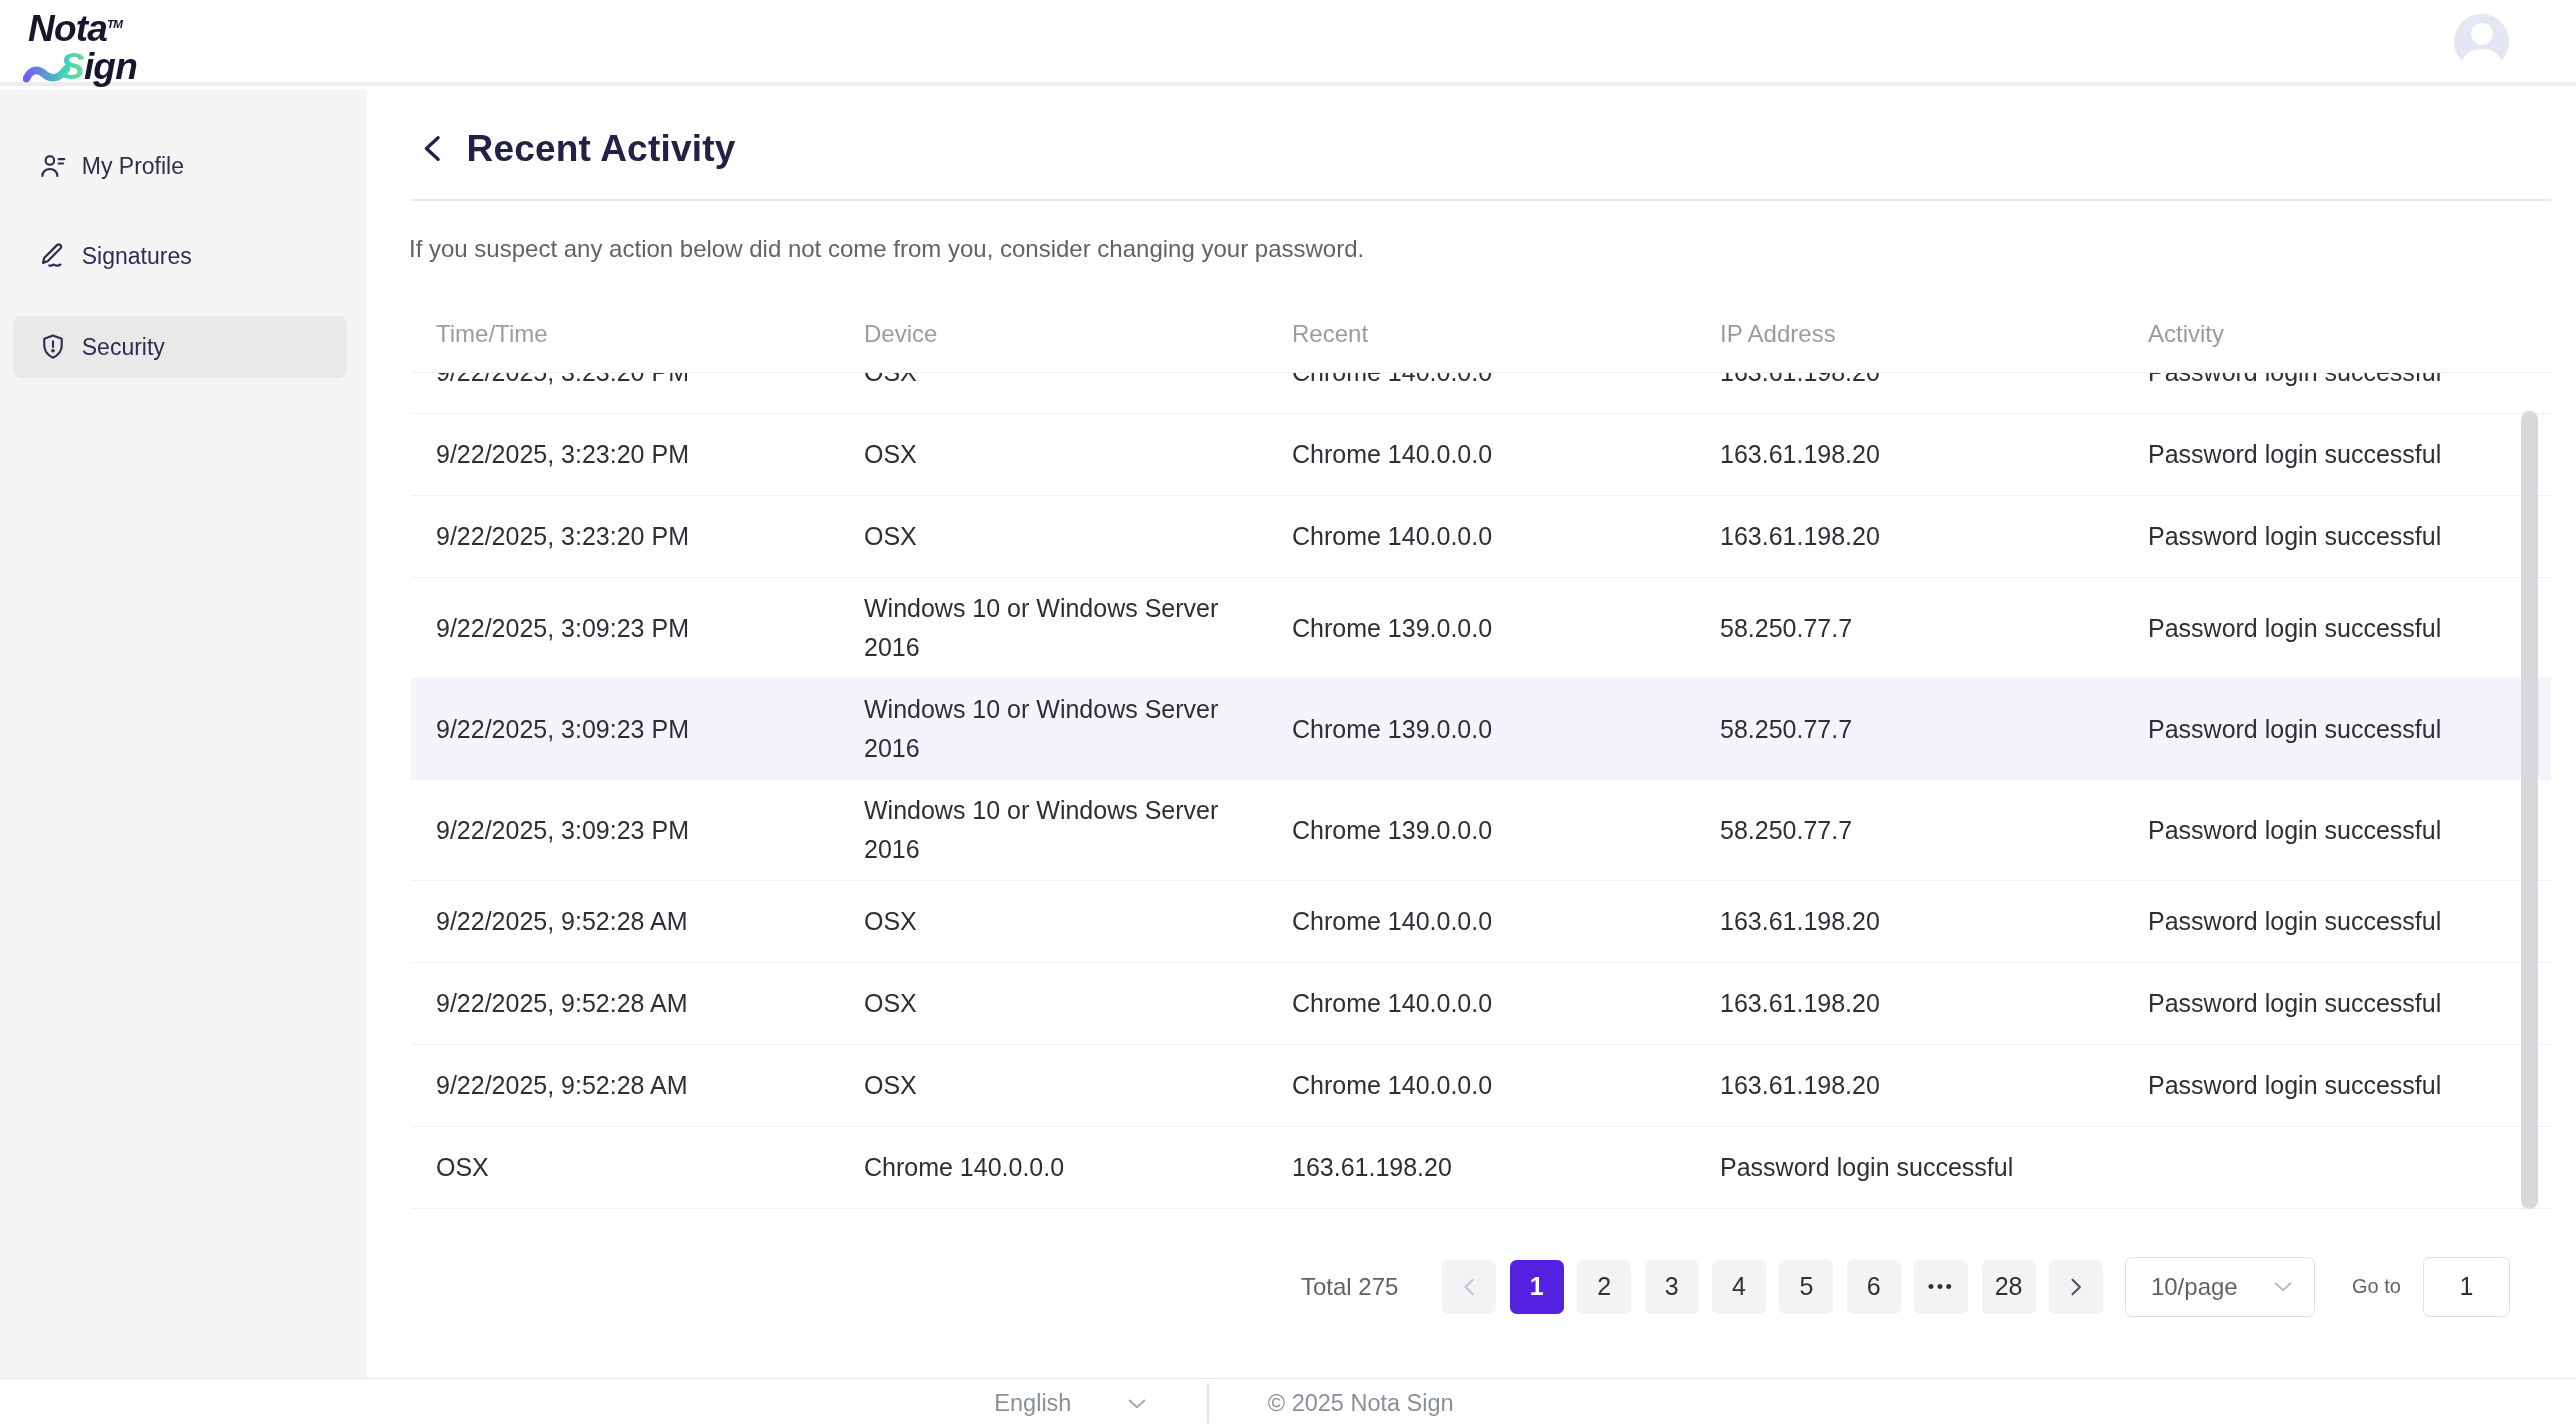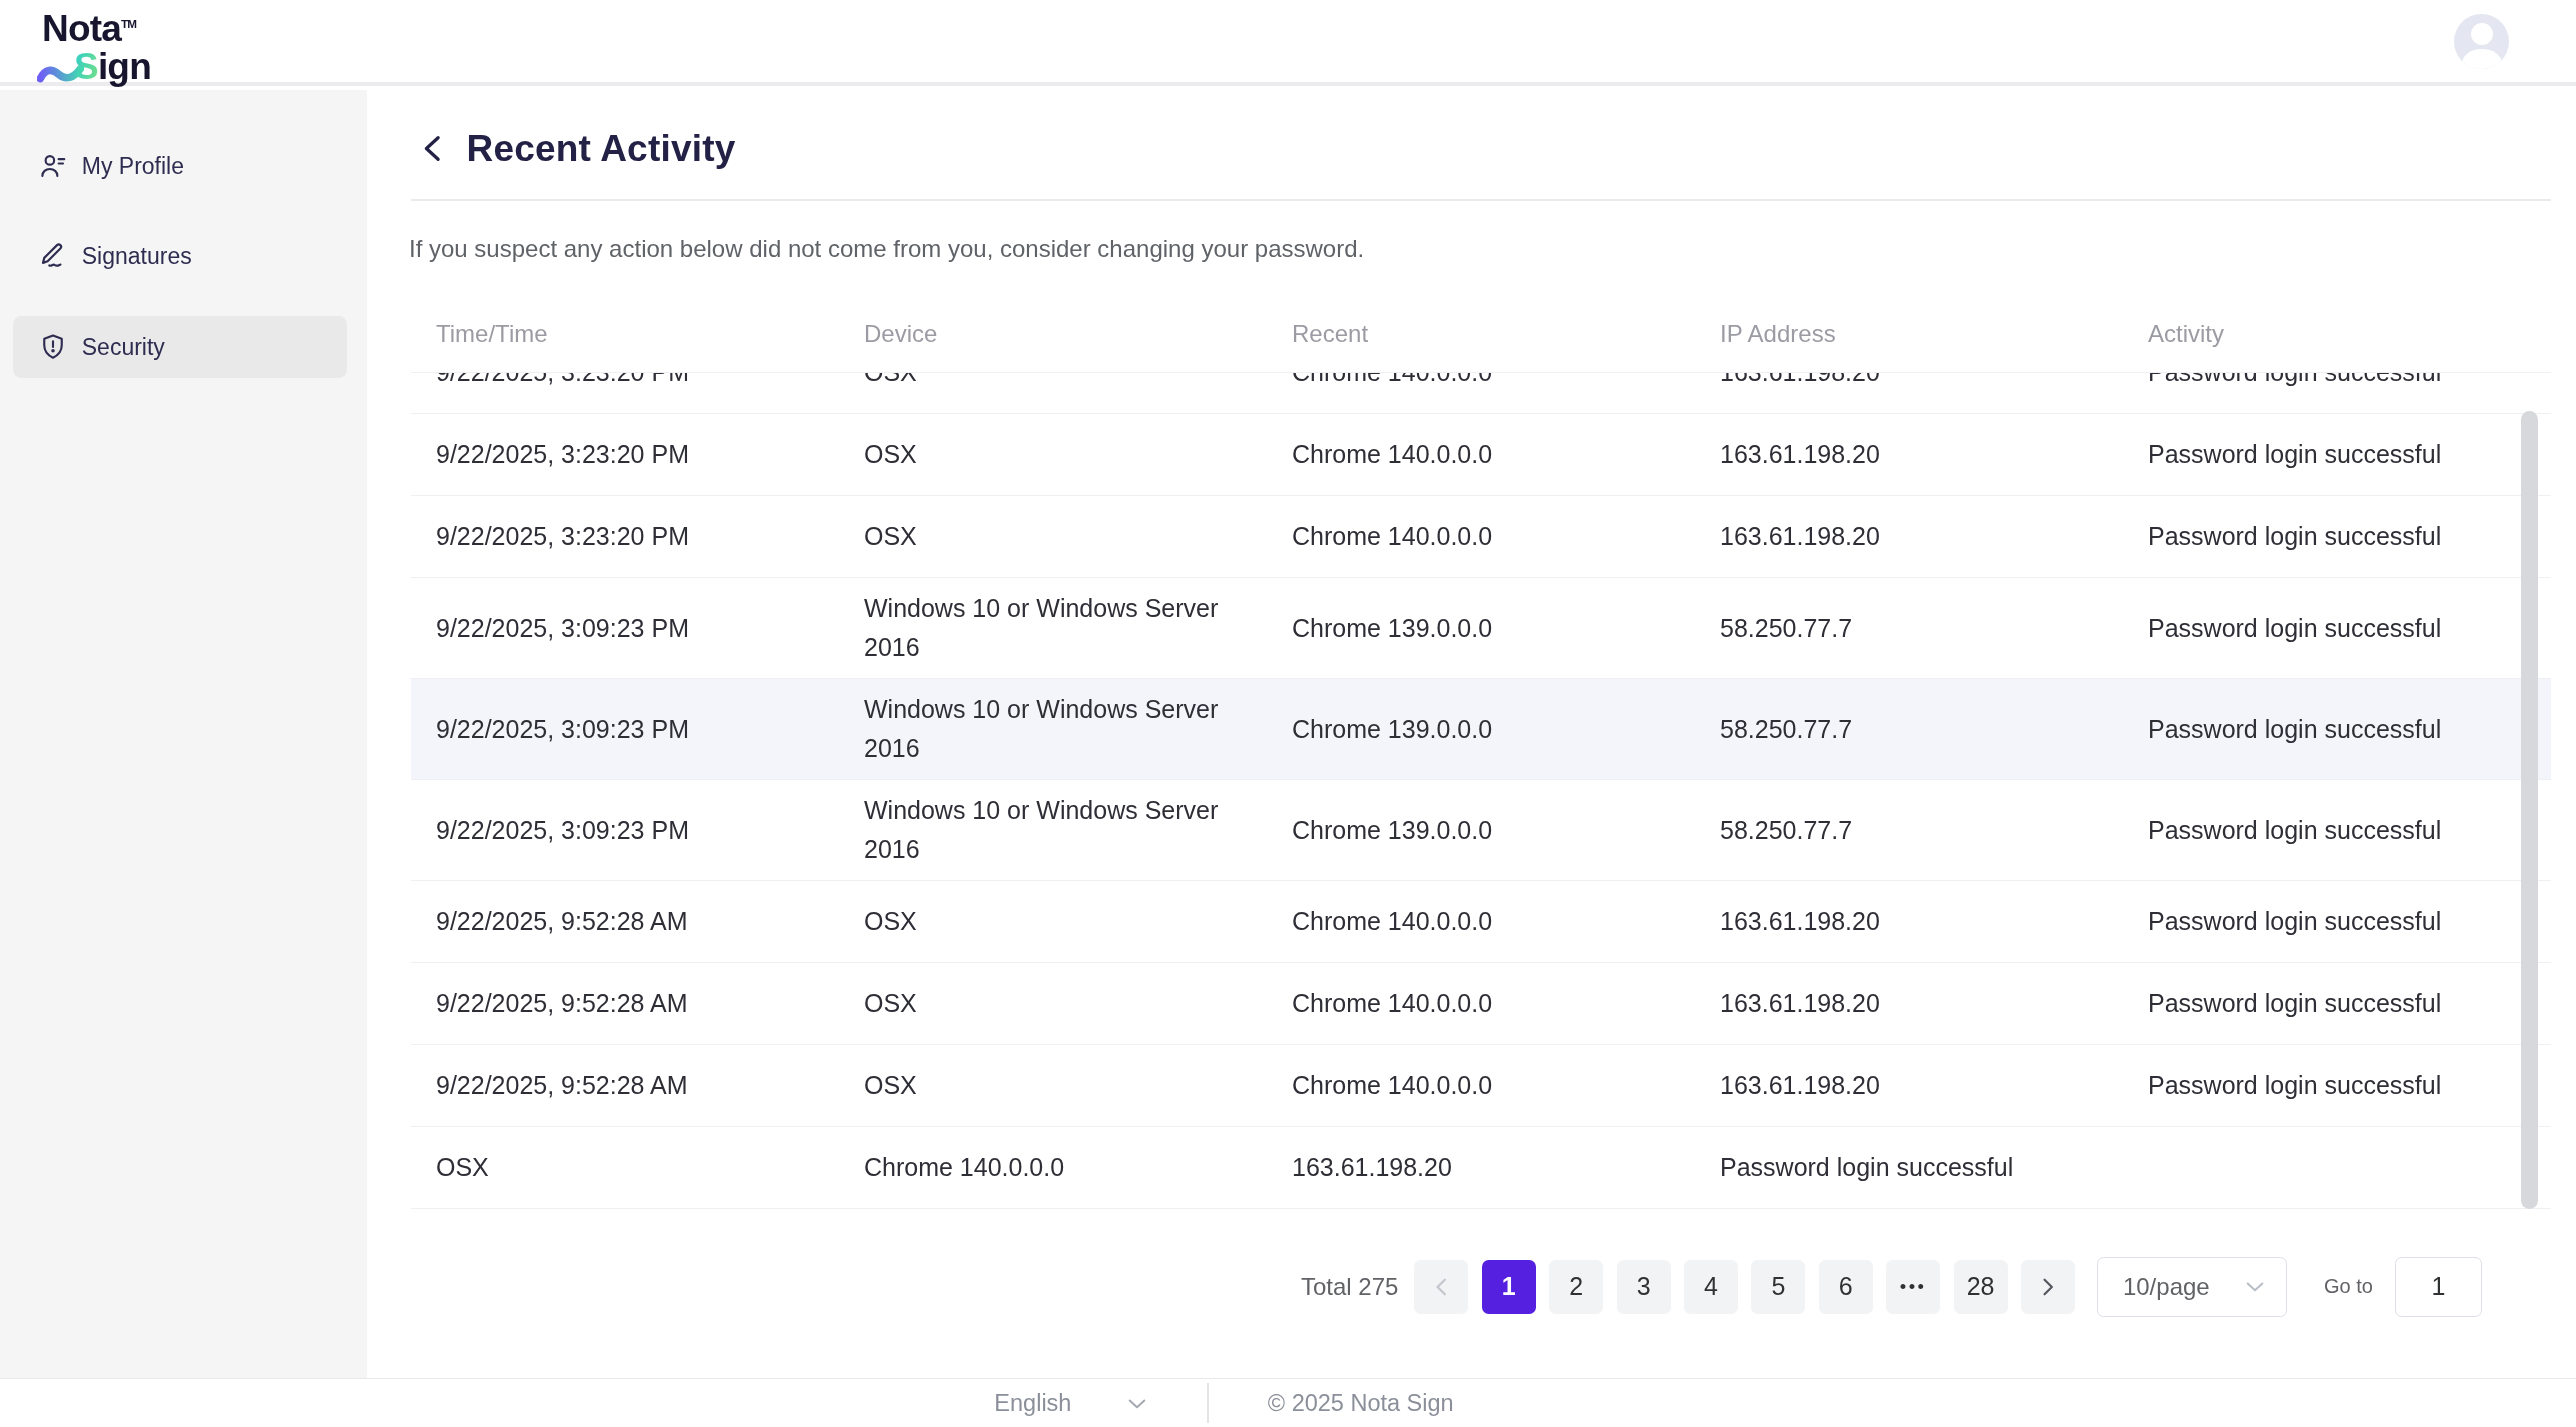--- a/index.html
+++ b/index.html
@@ -2,21 +2,21 @@
 <html style="font-size:13.4px"><head>
 <meta charset="utf-8">
 <style>
   * { margin:0; padding:0; box-sizing:border-box; }
   html,body { width:2576px; height:1427px; background:#ffffff; overflow:hidden;
               font-family:"Liberation Sans", sans-serif; }
 
   
   #navbar { position:absolute; left:0; top:0; width:2576px; height:86px; background:#fff;
             border-bottom:4.2px solid #ececee; z-index:30; }
-  .logo { position:absolute; left:42px; top:6.7px; line-height:34px; }
+  .logo { position:absolute; left:28px; top:6.7px; line-height:34px;font-style:italic; }
   .logo-top { font-size:37px; font-weight:800; letter-spacing:-0.8px; color:#18162f; }
   .logo-tm { font-size:11.7px; font-weight:800; vertical-align:super; color:#18162f; }
   .logo-bottom { display:flex; align-items:center; margin-top:0.8px; margin-left:-5px; }
   .logo-swoosh { margin-right:-10px; margin-top:13.4px; }
   .logo-s { font-size:37px; font-weight:800; letter-spacing:-0.8px;
             background:linear-gradient(105deg,#34cfc4 10%,#6ede8d 90%);
             -webkit-background-clip:text; background-clip:text; color:transparent; }
   .logo-rest { font-size:37px; font-weight:800; letter-spacing:-0.8px; color:#18162f; }
 
   #avatar { position:absolute; right:67px; top:14.3px; width:55px; height:55px; border-radius:50%;
@@ -50,21 +50,21 @@
   .trow { display:flex; align-items:center; min-height:82px; border-bottom:1.7px solid #eef0f3;
           background:#fff; }
   .trow.highlight { background:#f4f5fa; }
   .cell { width:20%; padding:11px 25px; font-size:25px; line-height:39px; color:#2e2e36; }
 
   #scrollbar-thumb { position:absolute; left:2521px; top:411px; width:17px; height:798px;
           border-radius:8.4px; background:#d6d8dc; }
 
   
   #pagination { position:absolute; left:1301px; top:1259px; height:55px; display:flex; align-items:center; }
-  #total-label { font-size:24px; color:#606266; margin-right:16px; }
+  #total-label { font-size:24px; color:#606266; margin-right:44px; }
   .pg-btn { width:54px; height:54px; margin-right:13.4px; border-radius:6.7px; background:#f2f3f5;
             display:flex; align-items:center; justify-content:center; font-size:25px; color:#303133;
             cursor:pointer; }
   .pg-btn.active { background:#5520e0; color:#ffffff; font-weight:600; }
   .pg-btn.ellipsis { font-size:18.4px; letter-spacing:2.5px; color:#303133; }
   .pg-size-select { margin-left:22px; width:190px; height:60px; border:1.7px solid #dcdfe6; border-radius:6.7px;
             background:#fff; display:flex; align-items:center; padding:0 20px 0 25px; cursor:pointer; }
   .pg-size-select span { flex:1; font-size:24px; color:#606266; }
   #goto-label { margin-left:37px; font-size:20px; color:#606266; }
   #goto-input { margin-left:22px; width:87px; height:60px; border:1.7px solid #dcdfe6; border-radius:6.7px;

